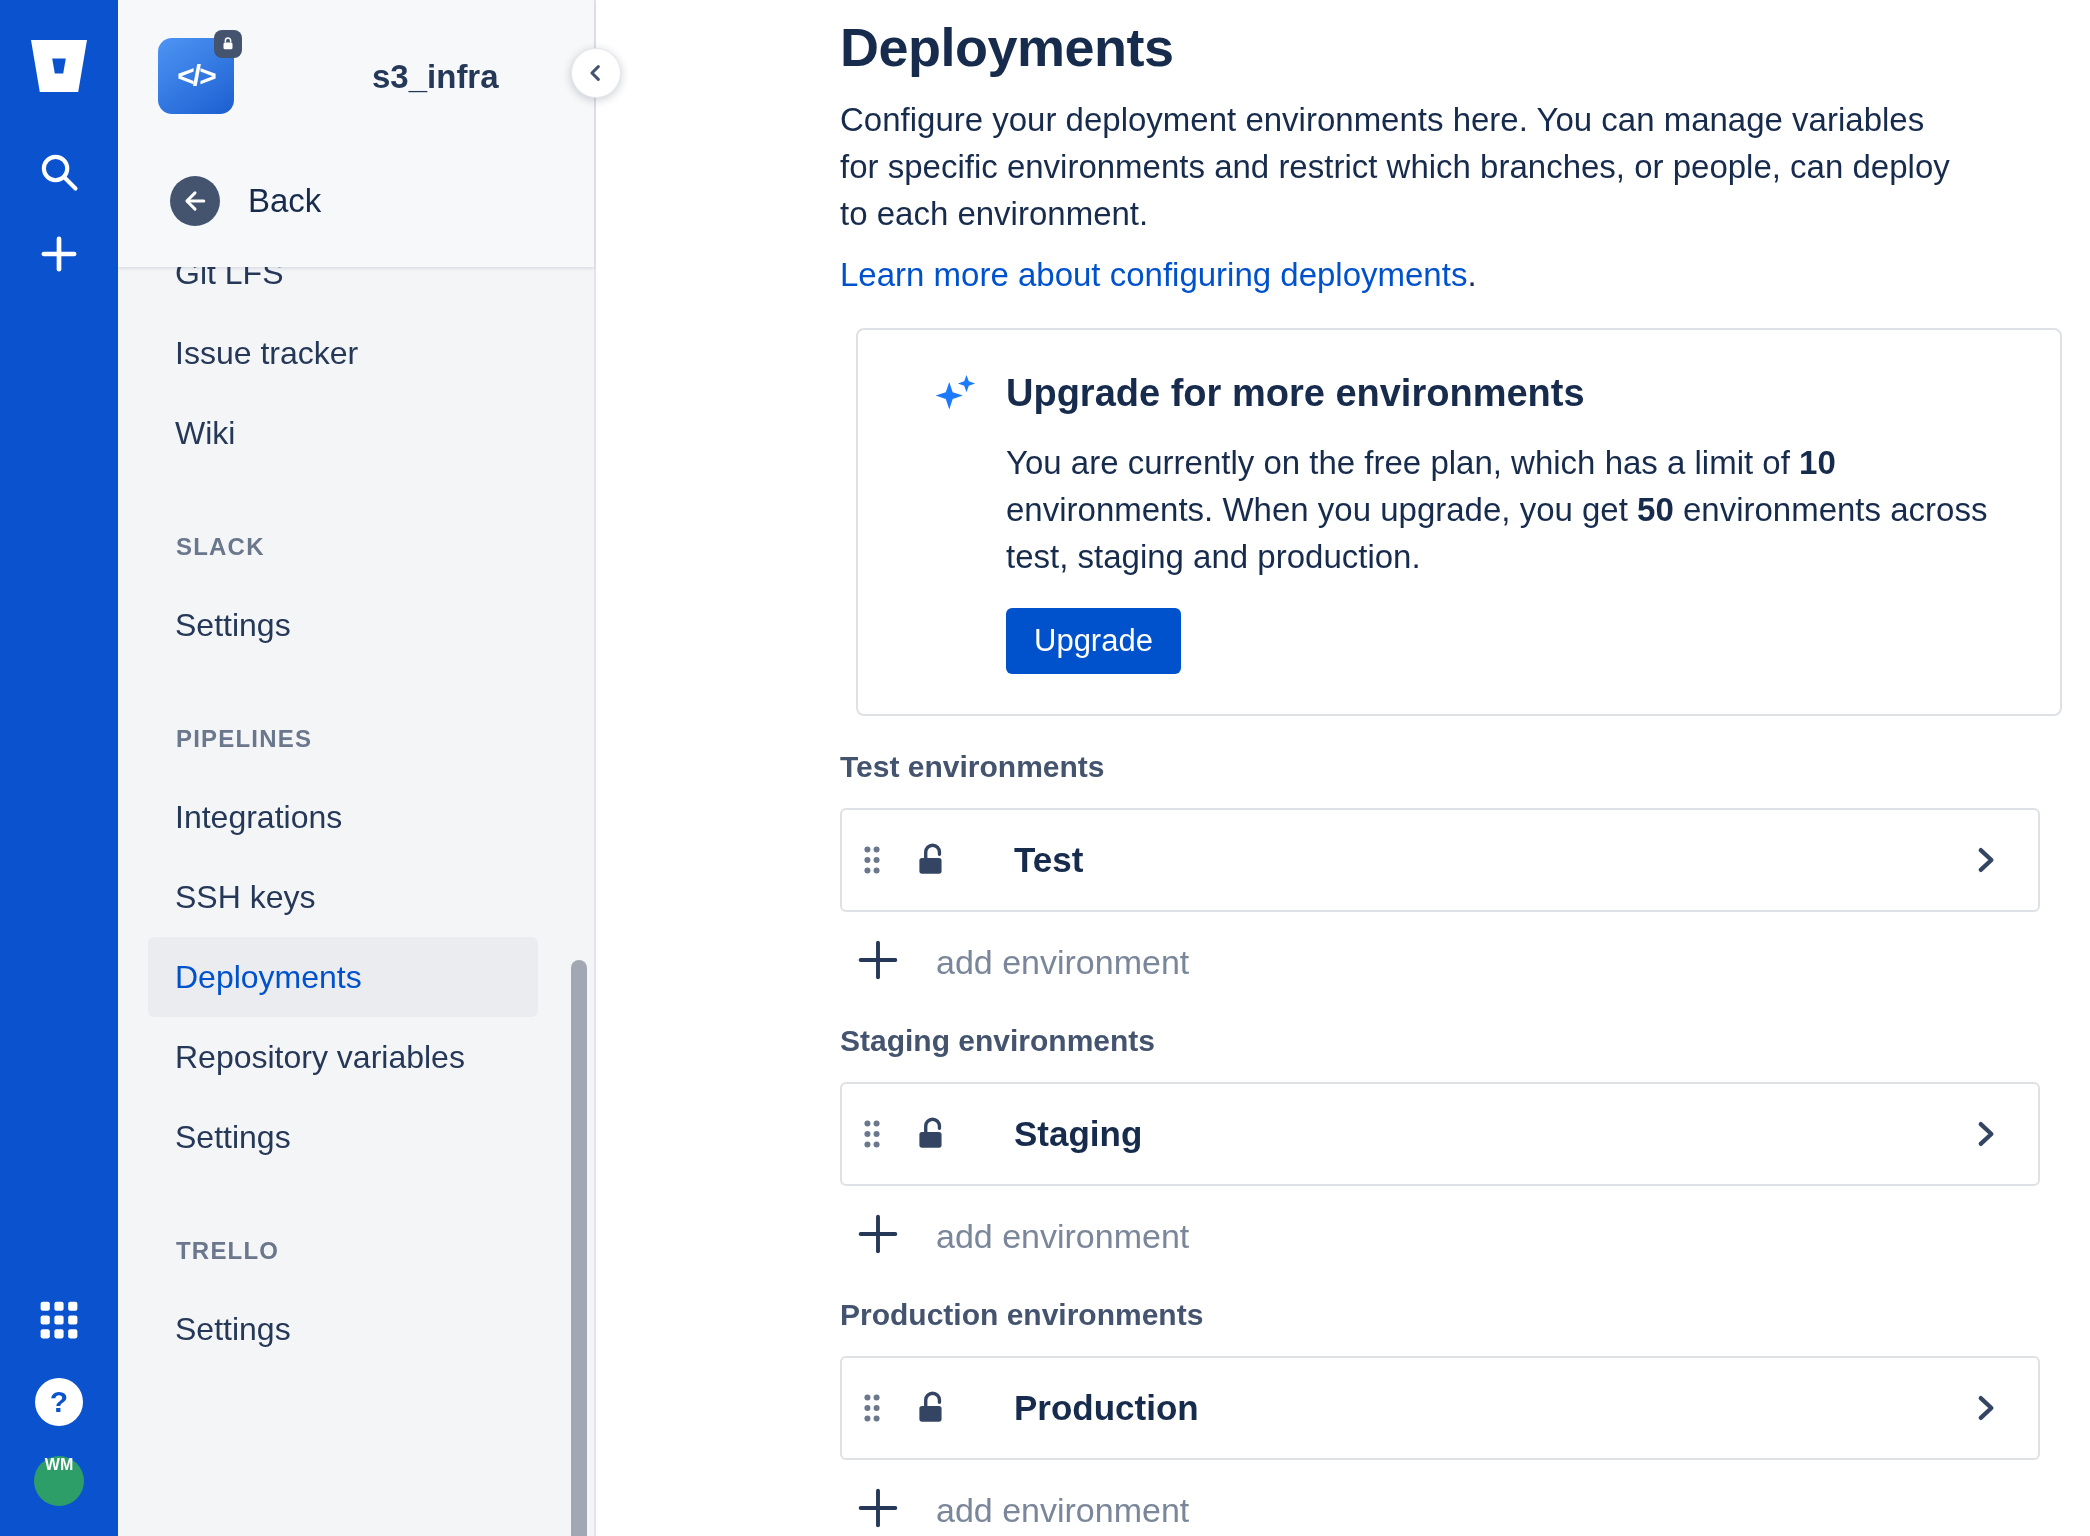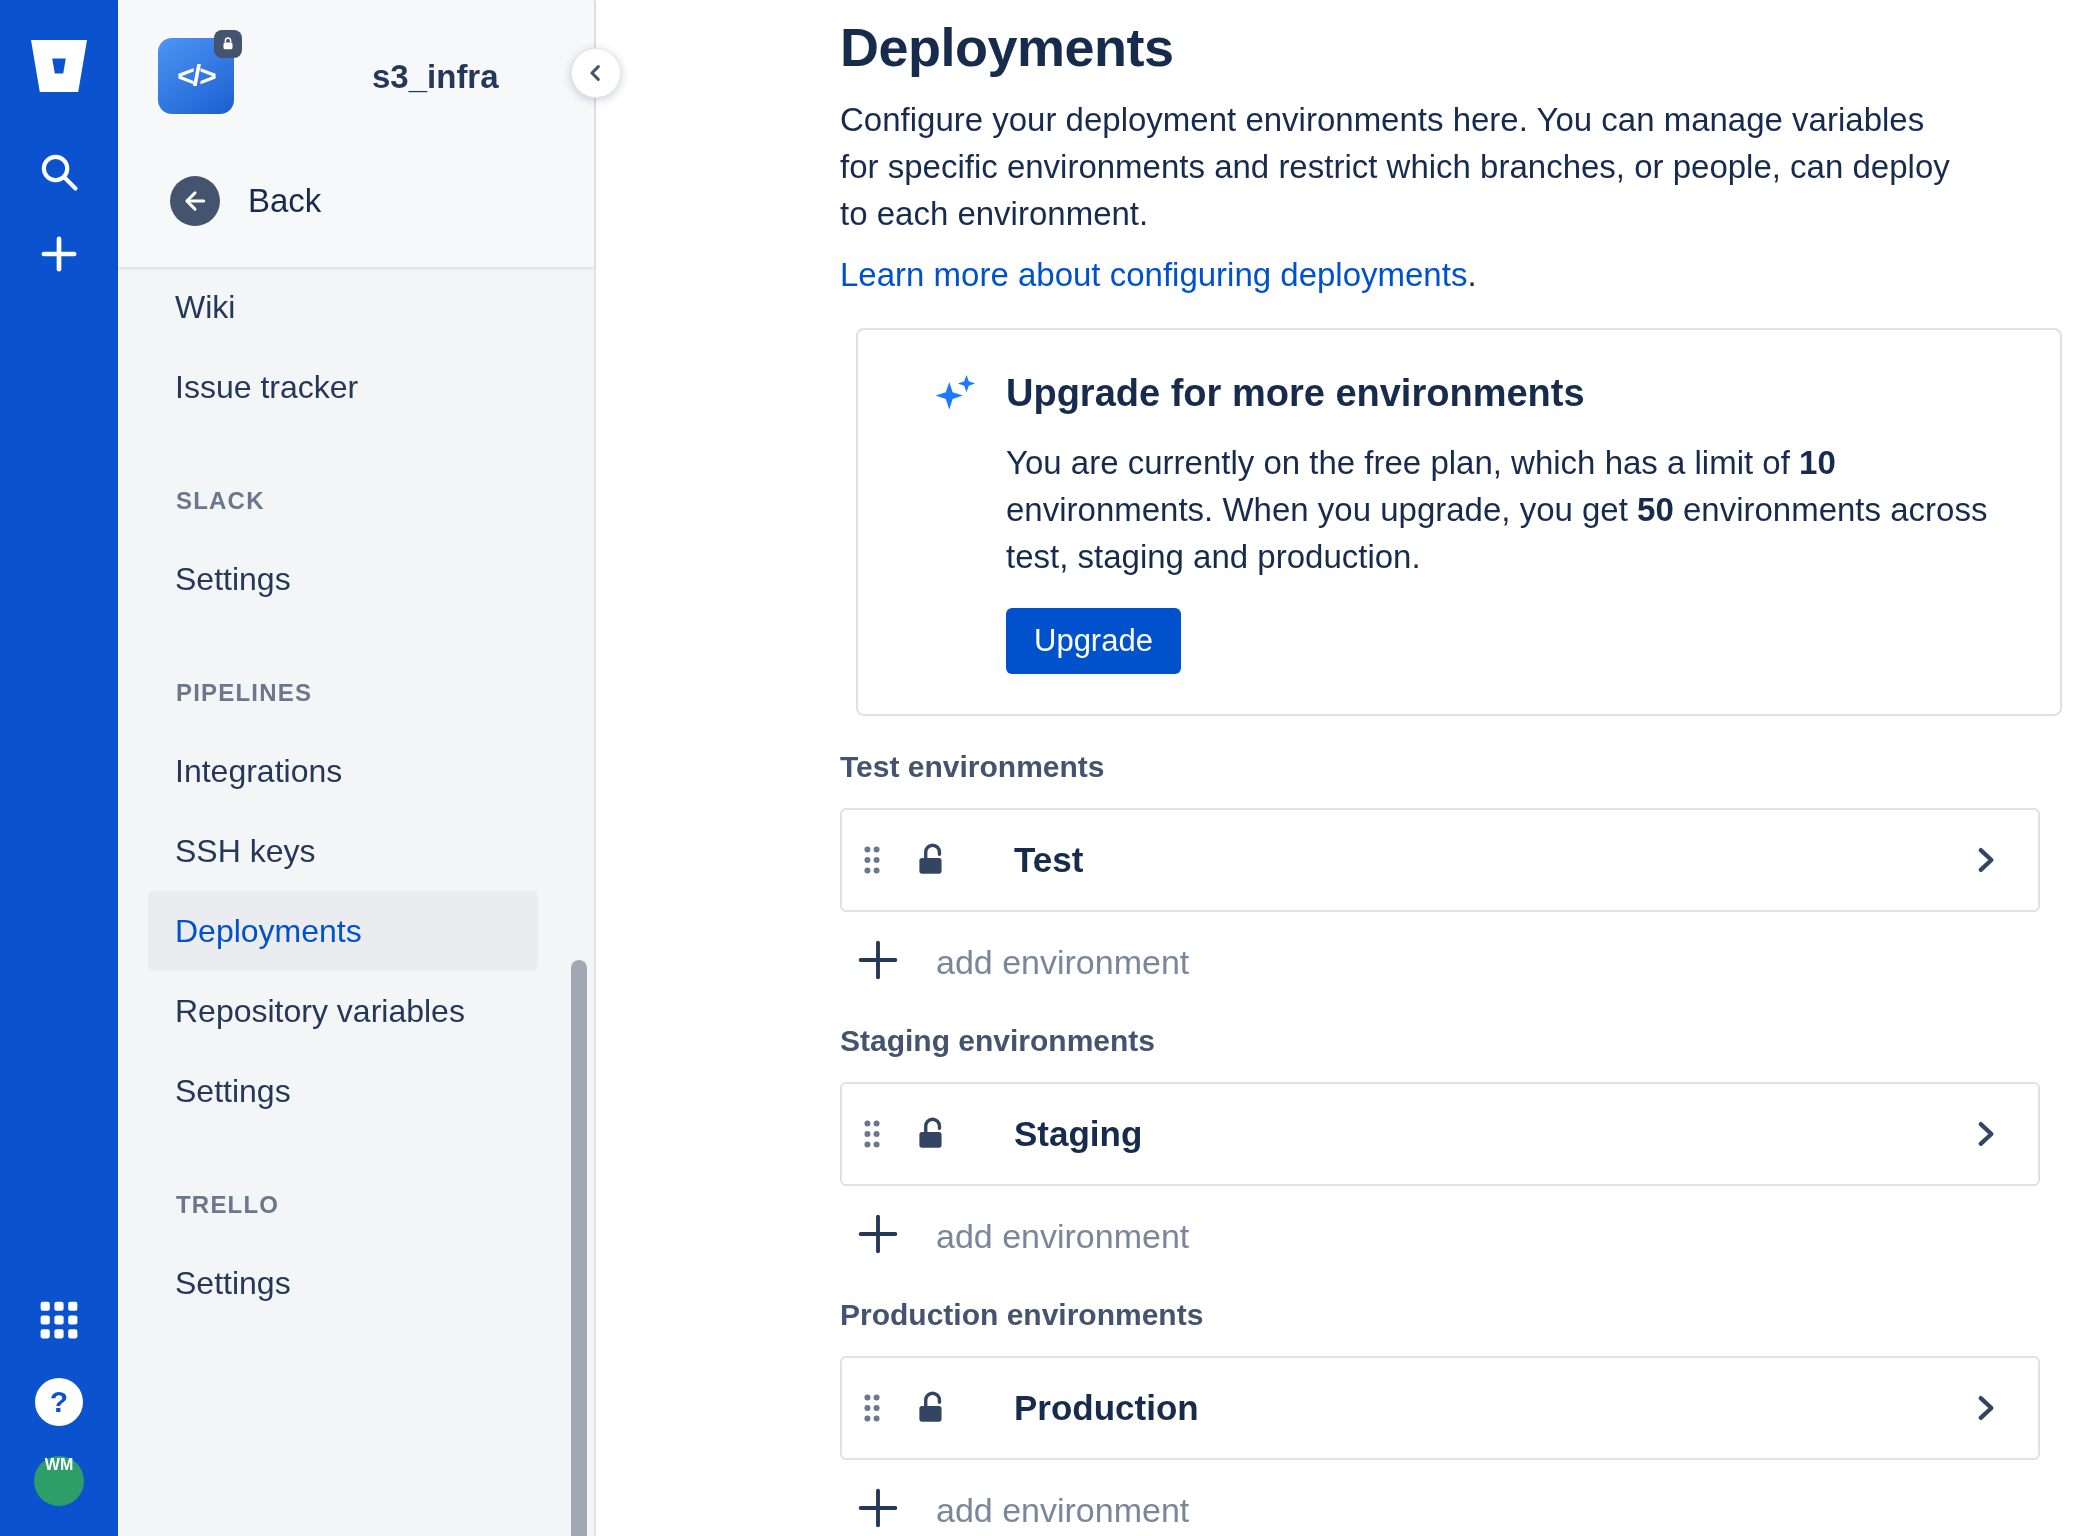--- a/index.html
+++ b/index.html
@@ -154,25 +154,28 @@
       </div>
     </div>
 
     <button class="collapse-btn">
       <svg viewBox="0 0 24 24" width="28" height="28" fill="none" stroke="#44546F" stroke-width="2.6" stroke-linecap="round" stroke-linejoin="round">
         <polyline points="14,6.5 8.5,12 14,17.5"></polyline>
       </svg>
     </button>
 
     <div class="sidebar-list">
+      <div class="nav-item first">
+          <span>Git LFS</span>
+        </div>
+      <div class="nav-item">
+          <span>Issue tracker</span>
+        </div>
       <div class="nav-item">
           <span>Wiki</span>
-        </div>
-      <div class="nav-item">
-          <span>Issue tracker</span>
         </div>
       <div class="nav-section">
           <span>SLACK</span>
         </div>
       <div class="nav-item">
           <span>Settings</span>
         </div>
       <div class="nav-section">
           <span>PIPELINES</span>
         </div>

